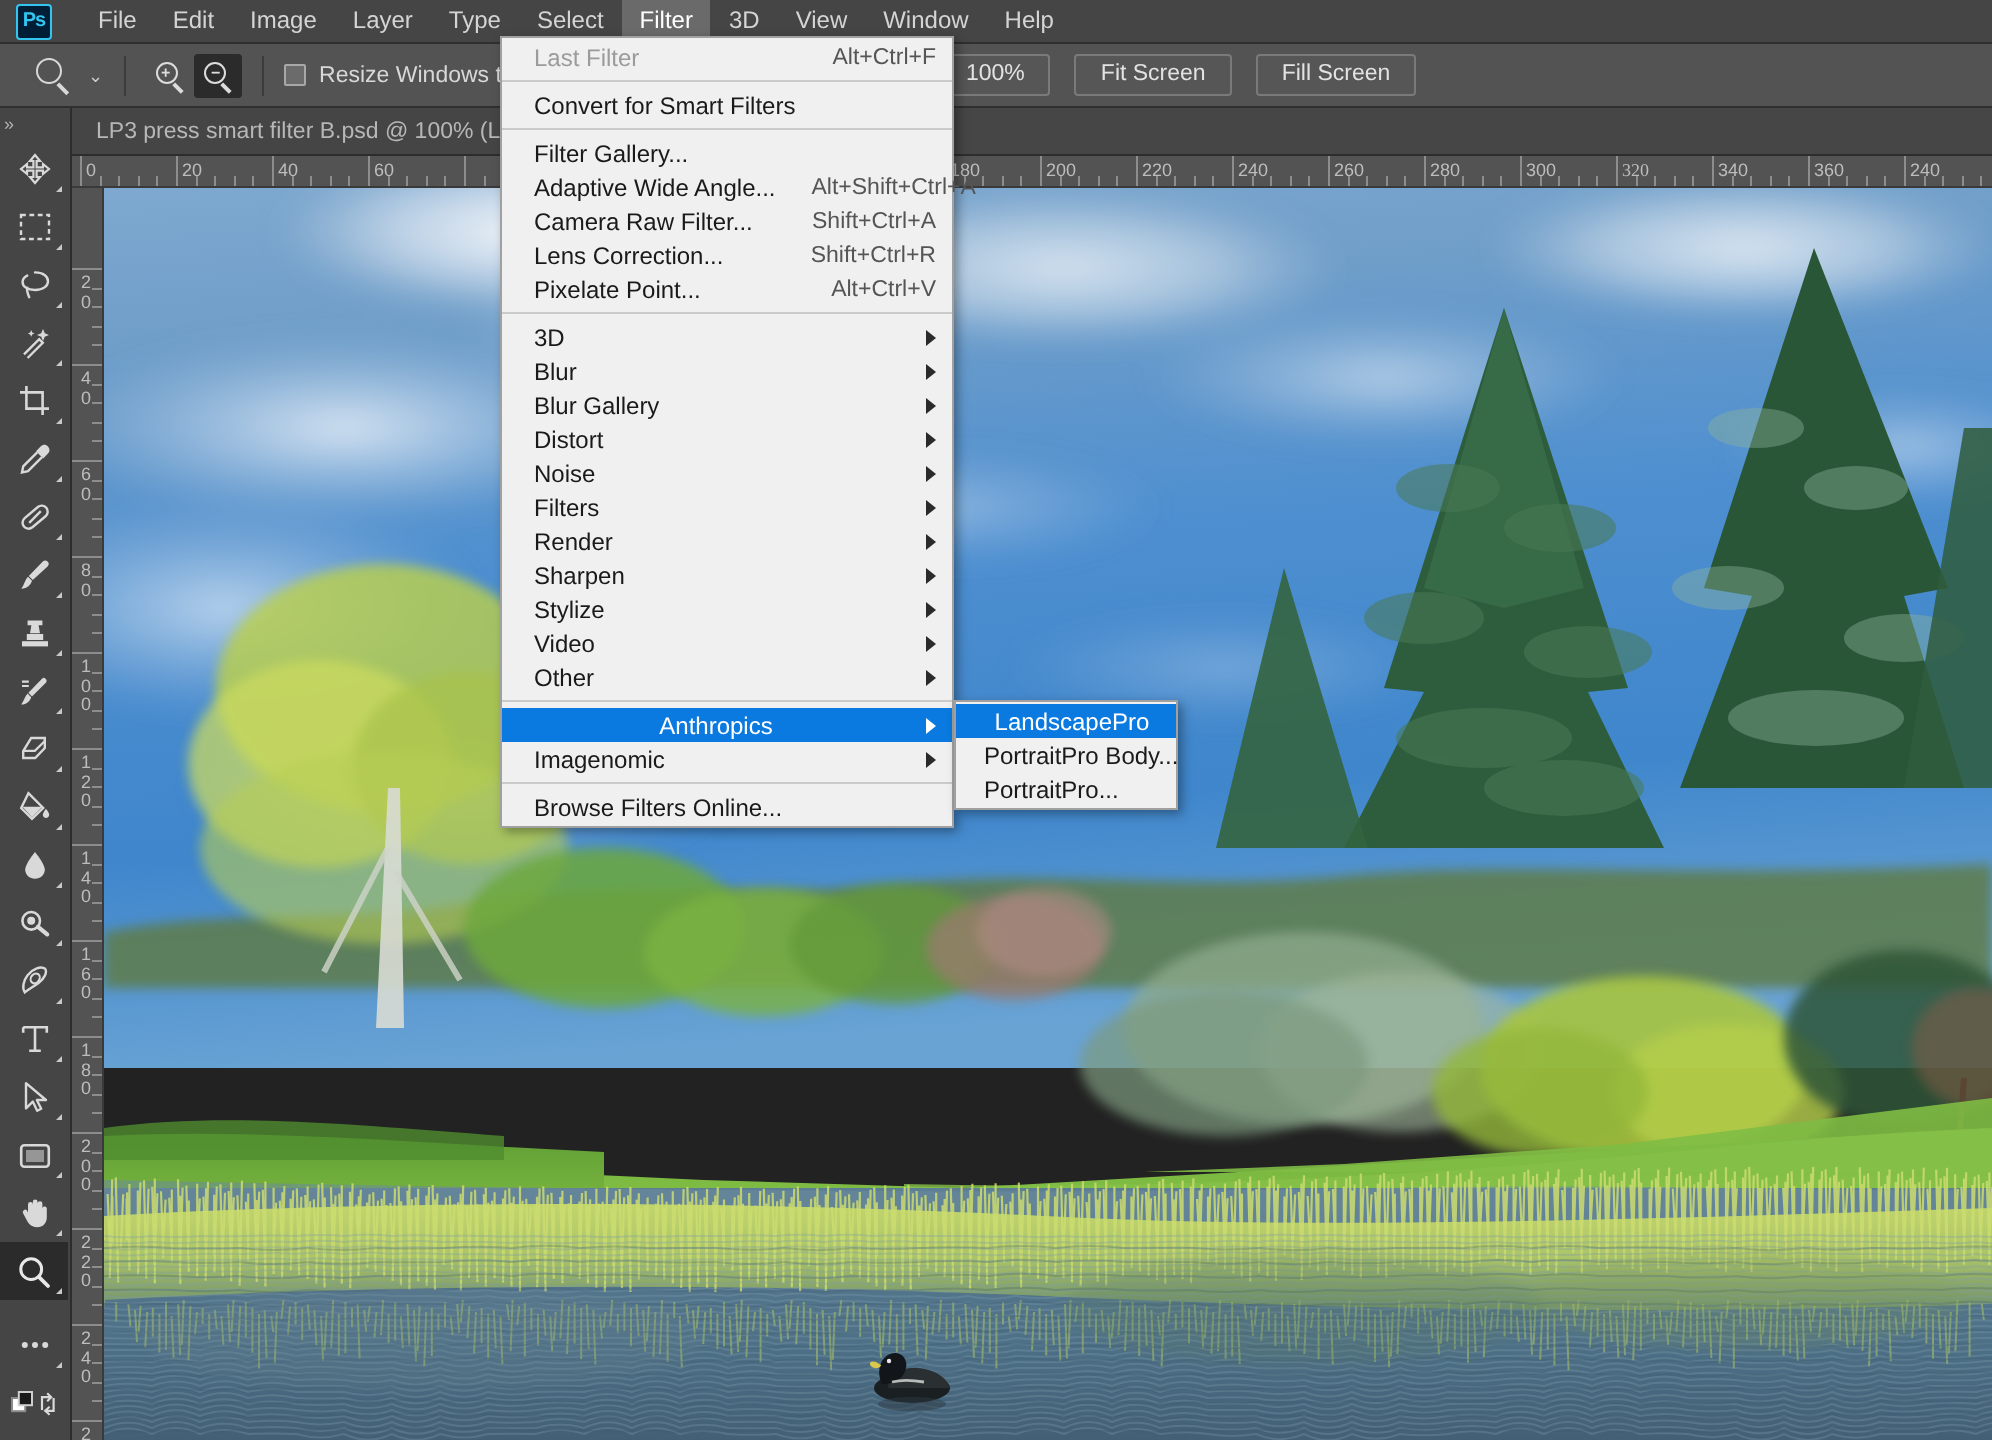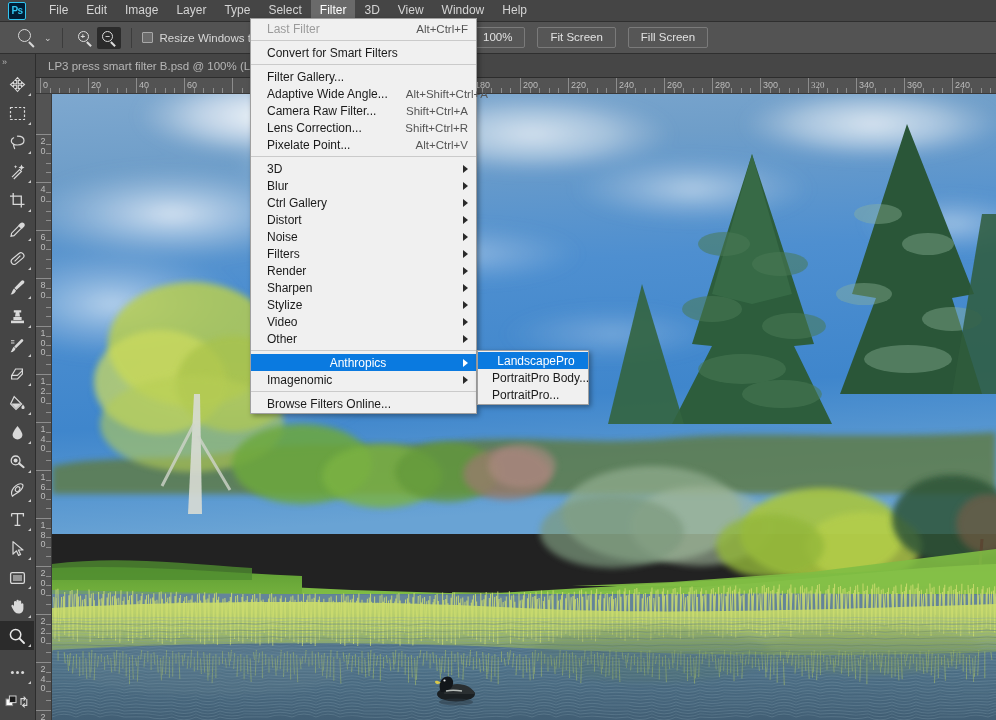--- a/index.html
+++ b/index.html
@@ -830,21 +830,21 @@
       <div class="msep"></div>
       <div class="mrow">
         <span class="lbl">3D</span>
         <span class="sub-arrow"></span>
       </div>
       <div class="mrow">
         <span class="lbl">Blur</span>
         <span class="sub-arrow"></span>
       </div>
       <div class="mrow">
-        <span class="lbl">Ctrl Gallery</span>
+        <span class="lbl">Blur Gallery</span>
         <span class="sub-arrow"></span>
       </div>
       <div class="mrow">
         <span class="lbl">Distort</span>
         <span class="sub-arrow"></span>
       </div>
       <div class="mrow">
         <span class="lbl">Noise</span>
         <span class="sub-arrow"></span>
       </div>

